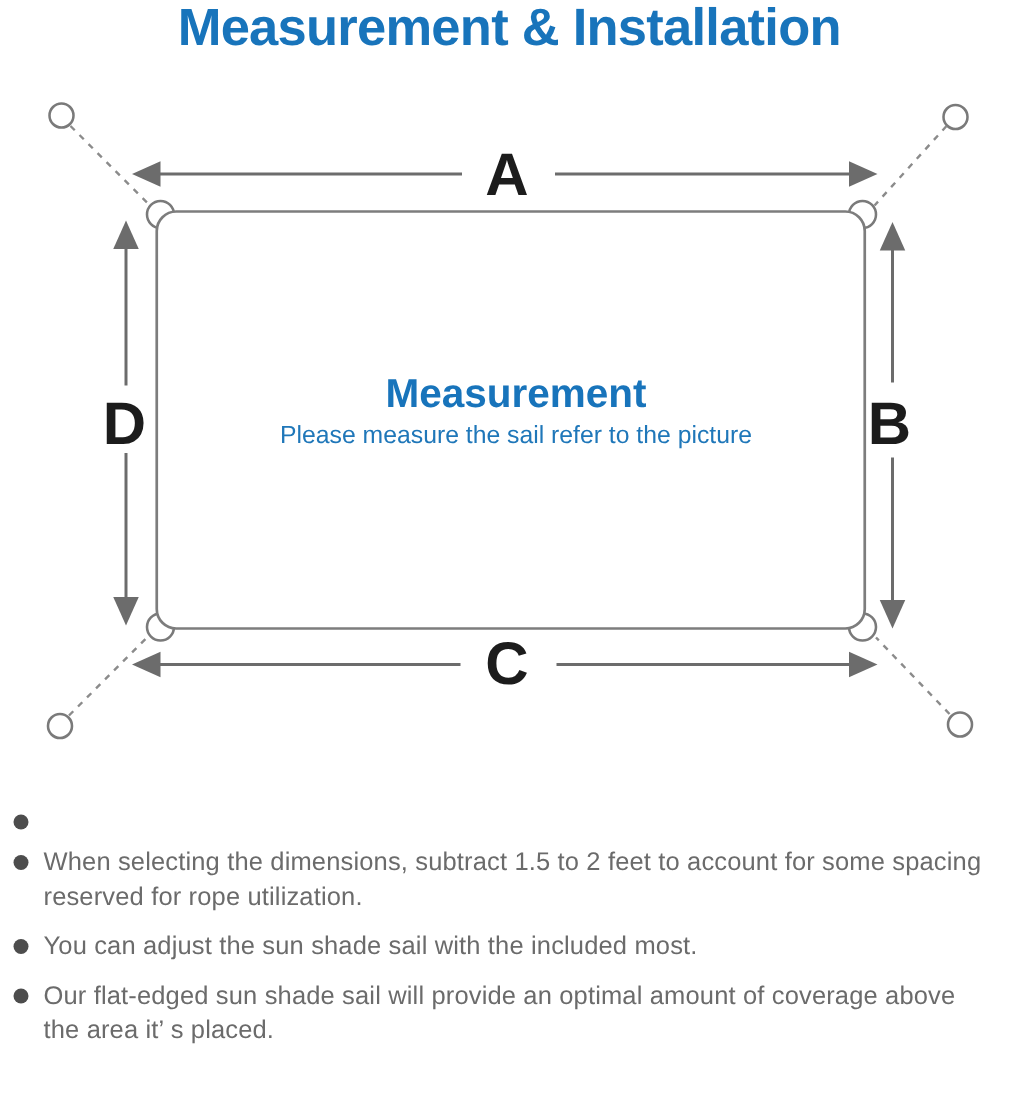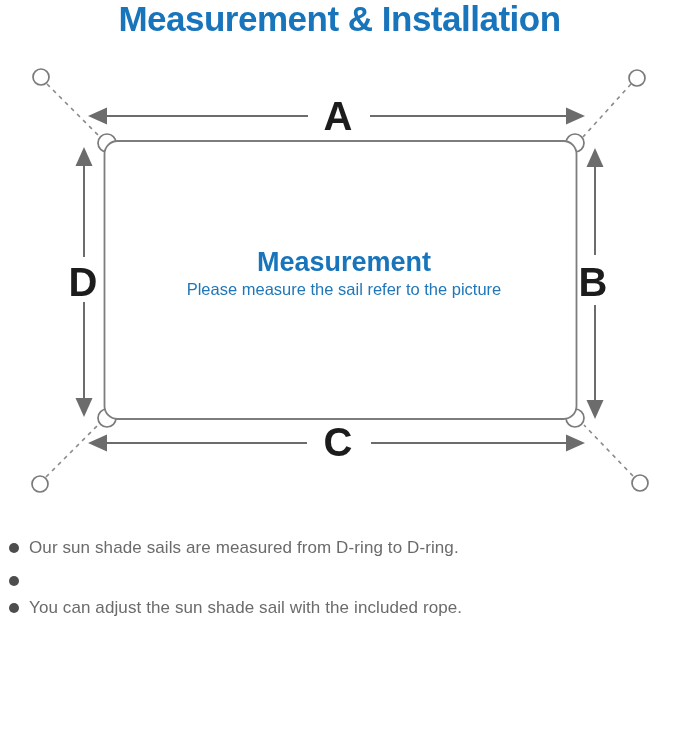--- a/index.html
+++ b/index.html
@@ -109,22 +109,28 @@
     <text class="dim-label" x="83" y="241">D</text>
 
     <text class="center-title" x="344" y="216">Measurement</text>
     <text class="center-subtitle" x="344" y="240">Please measure the sail refer to the picture</text>
   </svg>
 </div>
 
 <ul class="notes">
   <li>
     <span class="bullet-dot"></span>
-    <span class="note-text">Our sun shade sails are measured from D-ring to D-ring.</span>
   </li>
   <li>
     <span class="bullet-dot"></span>
+    <span class="note-text">When selecting the dimensions, subtract 1.5 to 2 feet to account for some spacing
+reserved for rope utilization.</span>
   </li>
   <li>
     <span class="bullet-dot"></span>
-    <span class="note-text">You can adjust the sun shade sail with the included rope.</span>
+    <span class="note-text">You can adjust the sun shade sail with the included most.</span>
+  </li>
+  <li>
+    <span class="bullet-dot"></span>
+    <span class="note-text">Our flat-edged sun shade sail will provide an optimal amount of coverage above
+the area it’ s placed.</span>
   </li>
 </ul>
 
 </body></html>

